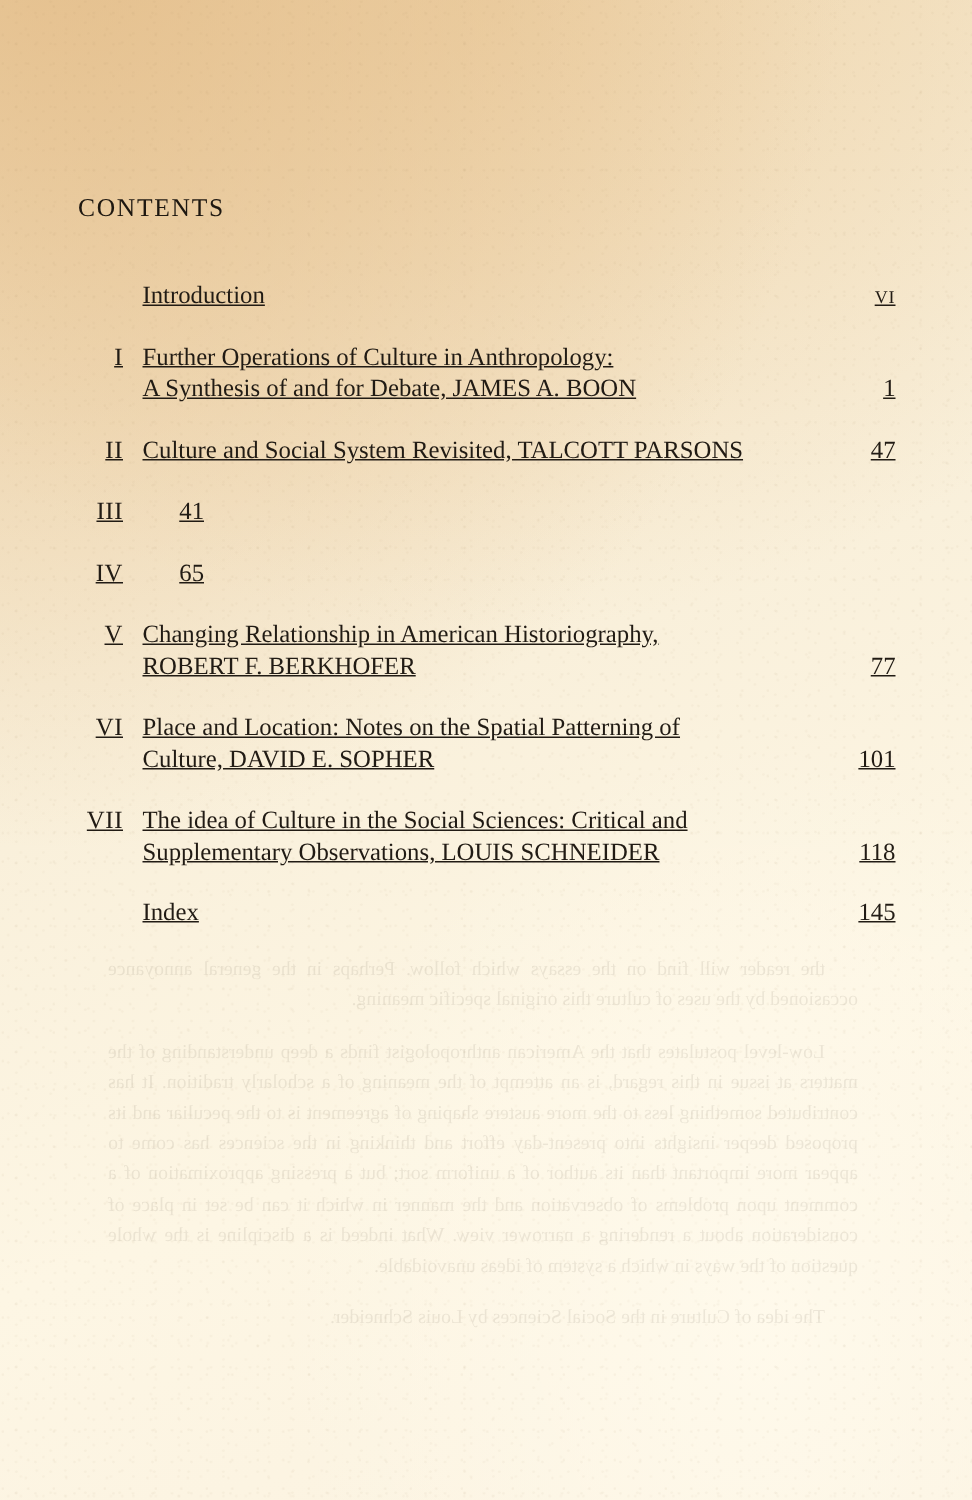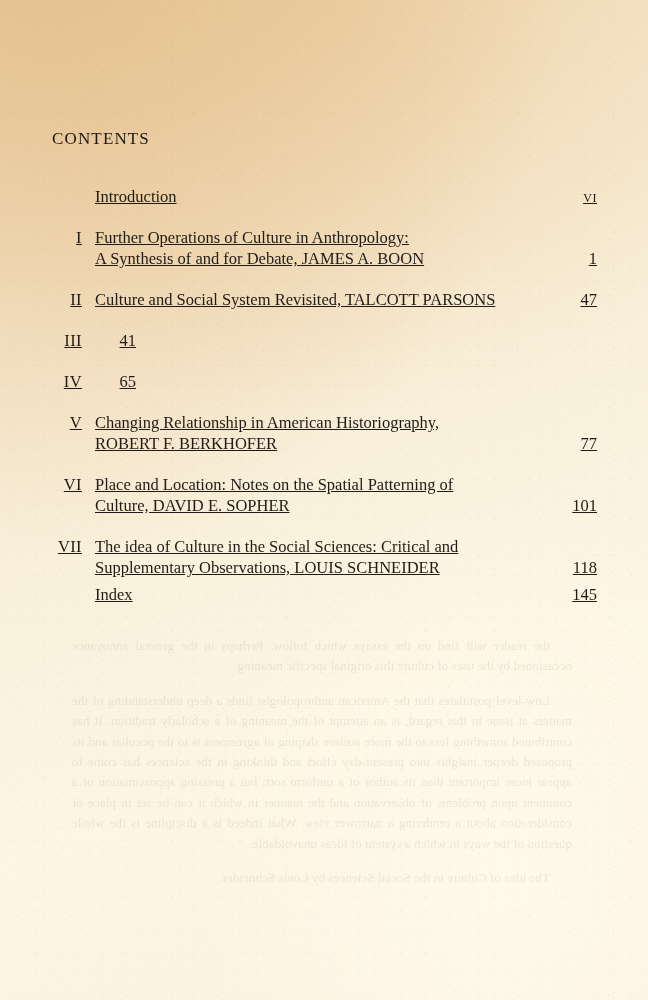--- a/index.html
+++ b/index.html
@@ -75,21 +75,21 @@
     top: 186px;
     width: 545px;
   }
 
   .row {
     display: flex;
     align-items: flex-start;
     margin-bottom: 20px;
     text-decoration: underline;
   }
-  .row.tight { margin-bottom: 6px; }
+  .row.tight { margin-bottom: 19px; }
 
   .num {
     flex: 0 0 30px;
     text-align: right;
     font-size: 16.5px;
     line-height: 21px;
     letter-spacing: 0.4px;
     white-space: nowrap;
   }
 

